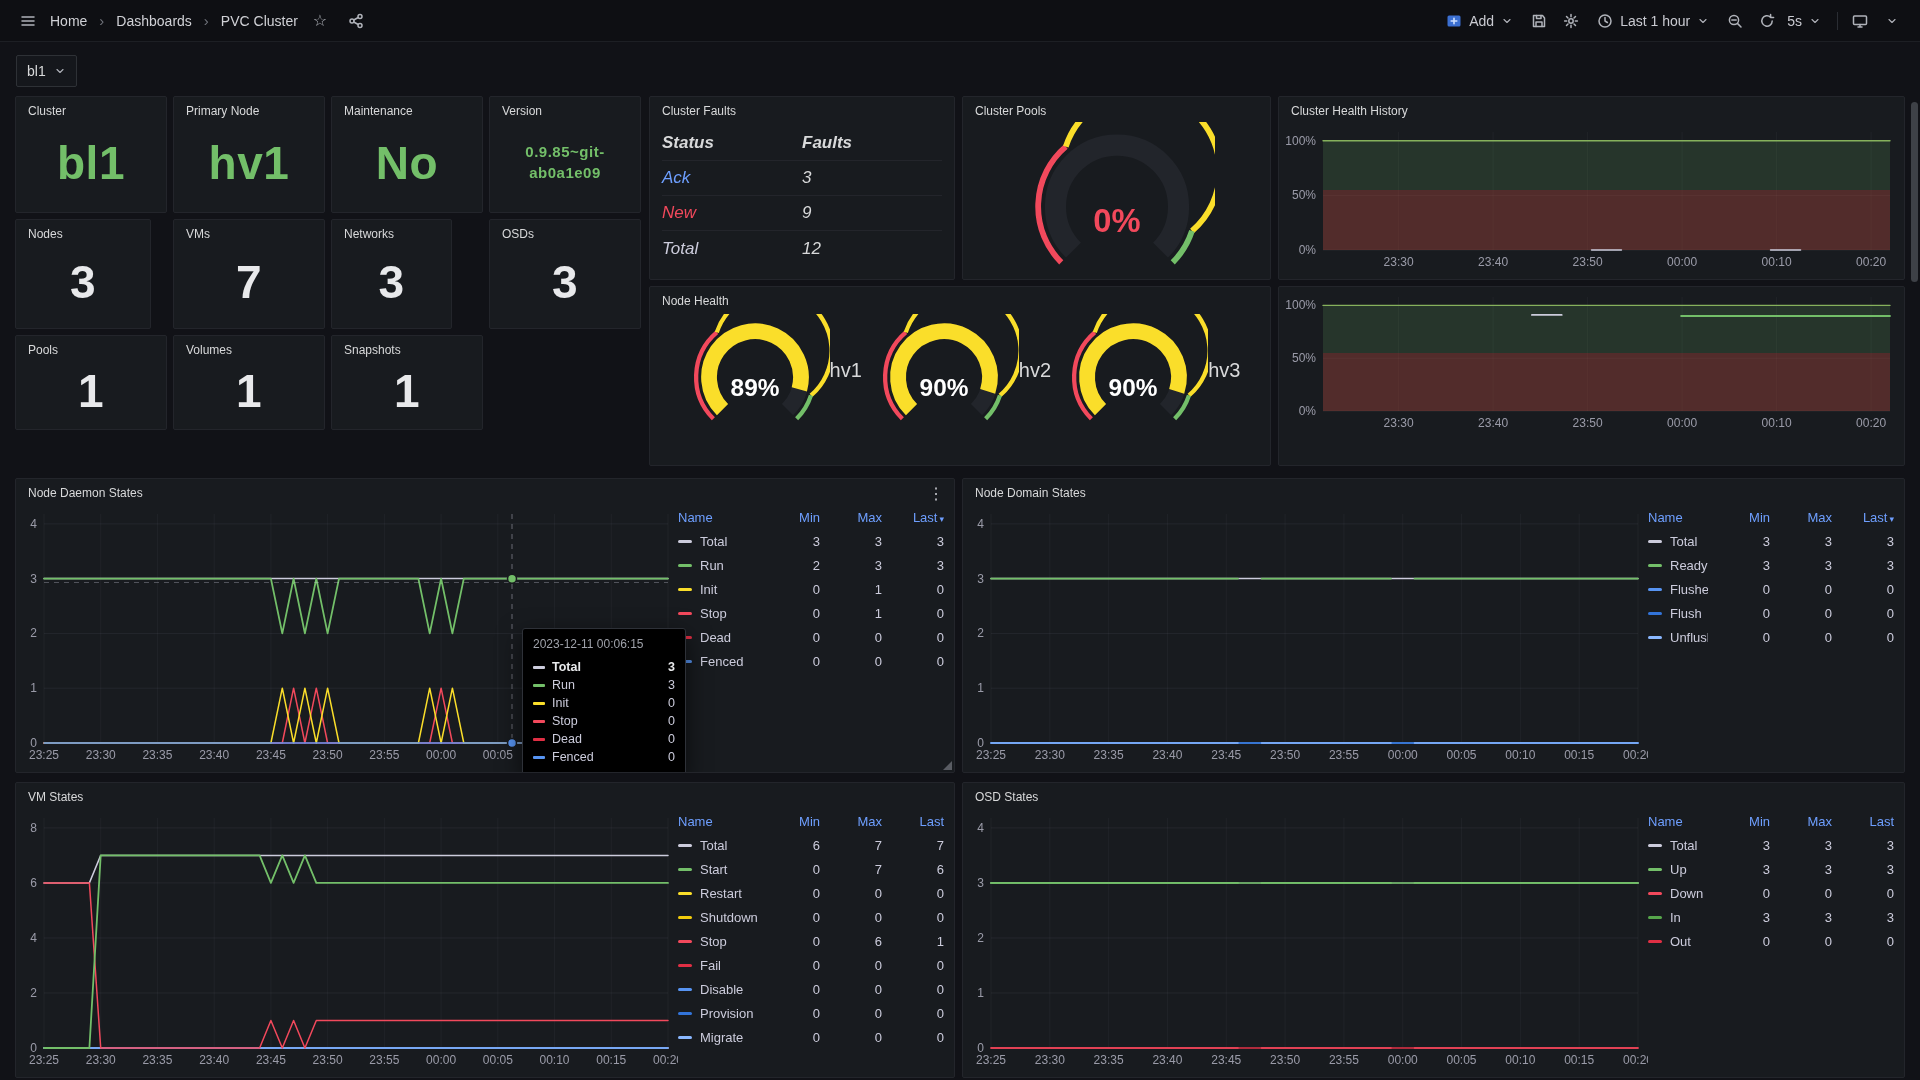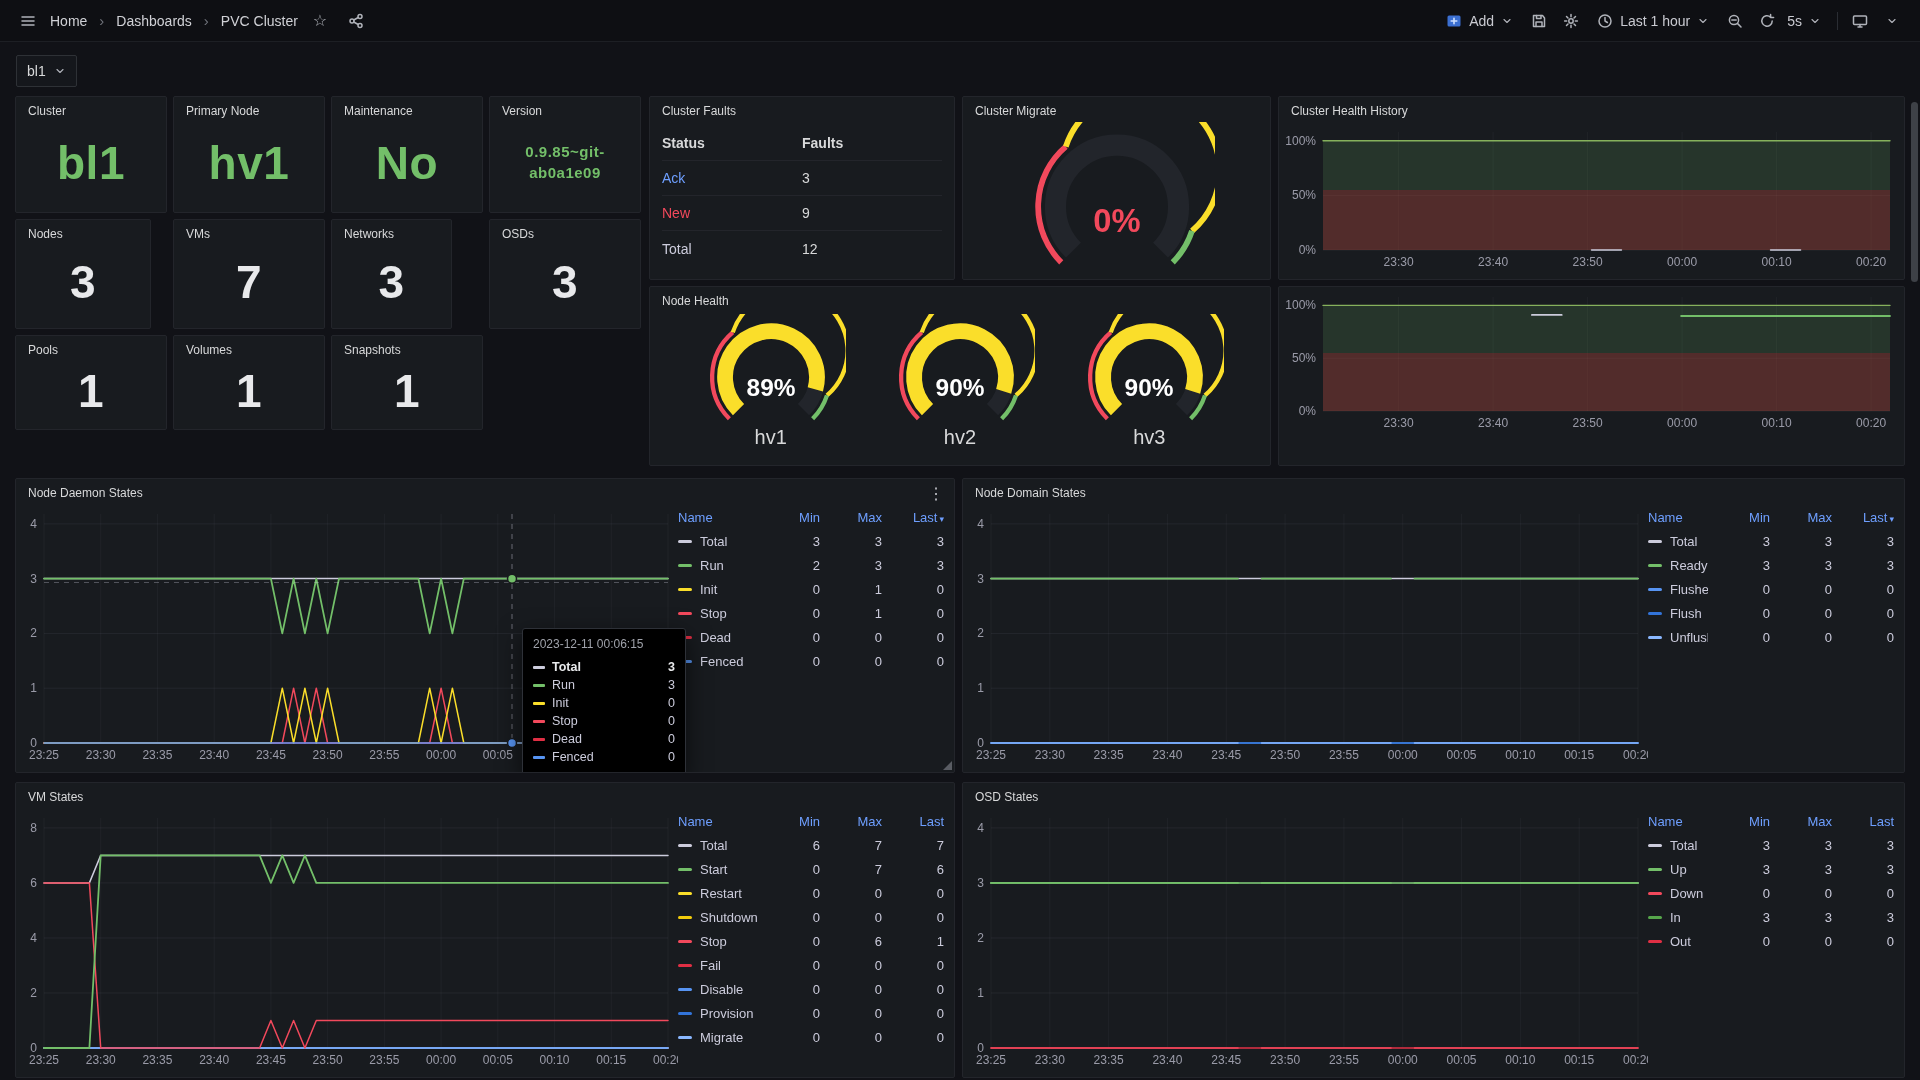--- a/index.html
+++ b/index.html
@@ -33,30 +33,30 @@
   .panel { position:absolute; background:#181b1f; border:1px solid #23252b; border-radius:2px; overflow:hidden; }
   .p-title { padding:7px 12px 4px; font-size:12px; font-weight:500; color:#d8d9da; white-space:nowrap; }
   .stat-value { display:flex; align-items:center; justify-content:center; font-weight:700;
     font-size:46px; height:calc(100% - 34px); letter-spacing:0.5px; }
   .stat-value.green { color:#73bf69; }
   .stat-value.white { color:#e8e9eb; }
   .stat-value.small { font-size:15px; font-weight:700; color:#73bf69; text-align:center;
     line-height:1.35; width:118px; margin:0 auto; word-break:break-word; display:flex; }
 
   
-  .f-table { margin:4px 12px 0; font-size:14px; }
+  .f-table { margin:4px 12px 0; font-size:17px;font-style:italic; }
   .f-row { display:flex; align-items:center; height:35px; border-bottom:1px solid #23252b; }
   .f-row:last-child { border-bottom:none; }
   .f-col1 { flex:1; }
   .f-col2 { width:50%; color:#d8d9da; }
   .f-head { color:#d8d9da; font-weight:700; }
 
   
   .gauges-row { display:flex; justify-content:space-around; align-items:flex-start; padding:2px 26px 0; }
-  .gauge-wrap { display:flex; flex-direction:column; align-items:center; }
+  .gauge-wrap { display:flex; flex-direction:row; align-items:center; }
   .gauge { width:150px; height:112px; }
   .gauge svg { width:100%; height:100%; }
   .gauge.big { width:196px; height:150px; margin:0 auto; display:block; }
   .gauge-label { font-size:20px; color:#d8d9da; margin-top:0px; }
 
   
   .chart-content { display:flex; height:calc(100% - 30px); padding:0 4px 2px 2px; }
   .chart-area { flex:1; position:relative; }
   .chart-area svg { width:100%; height:100%; display:block; }
   .chart text { fill:rgba(204,204,220,0.72); font-size:12px; font-family:"Liberation Sans",sans-serif; }
@@ -251,21 +251,21 @@
         </div>
         <div class="f-row">
        <span class="f-col1" style="color:#ccccdc">Total</span>
        <span class="f-col2">12</span>
         </div>
       </div>
   </div>
 </div>
 
 <div class="panel" style="left:962px;top:96px;width:309px;height:184px">
-  <div class="p-title">Cluster Migrate</div>
+  <div class="p-title">Cluster Pools</div>
   <div class="gauge big" id="gauge-cluster"><svg viewBox="0 0 100 78">
         <path d="M27.37 66.63 A32 32 0 1 1 72.63 66.63" stroke="#22252b" stroke-width="11" fill="none"></path>
         <path d="M21.01 72.99 A41 41 0 0 1 23.37 12.82" stroke="#f2495c" stroke-width="3" fill="none"></path>
         <path d="M23.37 12.82 A41 41 0 1 1 88.99 56.67" stroke="#fade2a" stroke-width="3" fill="none"></path>
         <path d="M88.99 56.67 A41 41 0 0 1 78.99 72.99" stroke="#73bf69" stroke-width="3" fill="none"></path>
         <text x="50" y="57" text-anchor="middle" style="font:700 17px 'Liberation Sans',sans-serif;fill:#f2495c">0%</text>
       </svg></div>
 </div>
 
 <div class="panel" style="left:1278px;top:96px;width:627px;height:184px">

